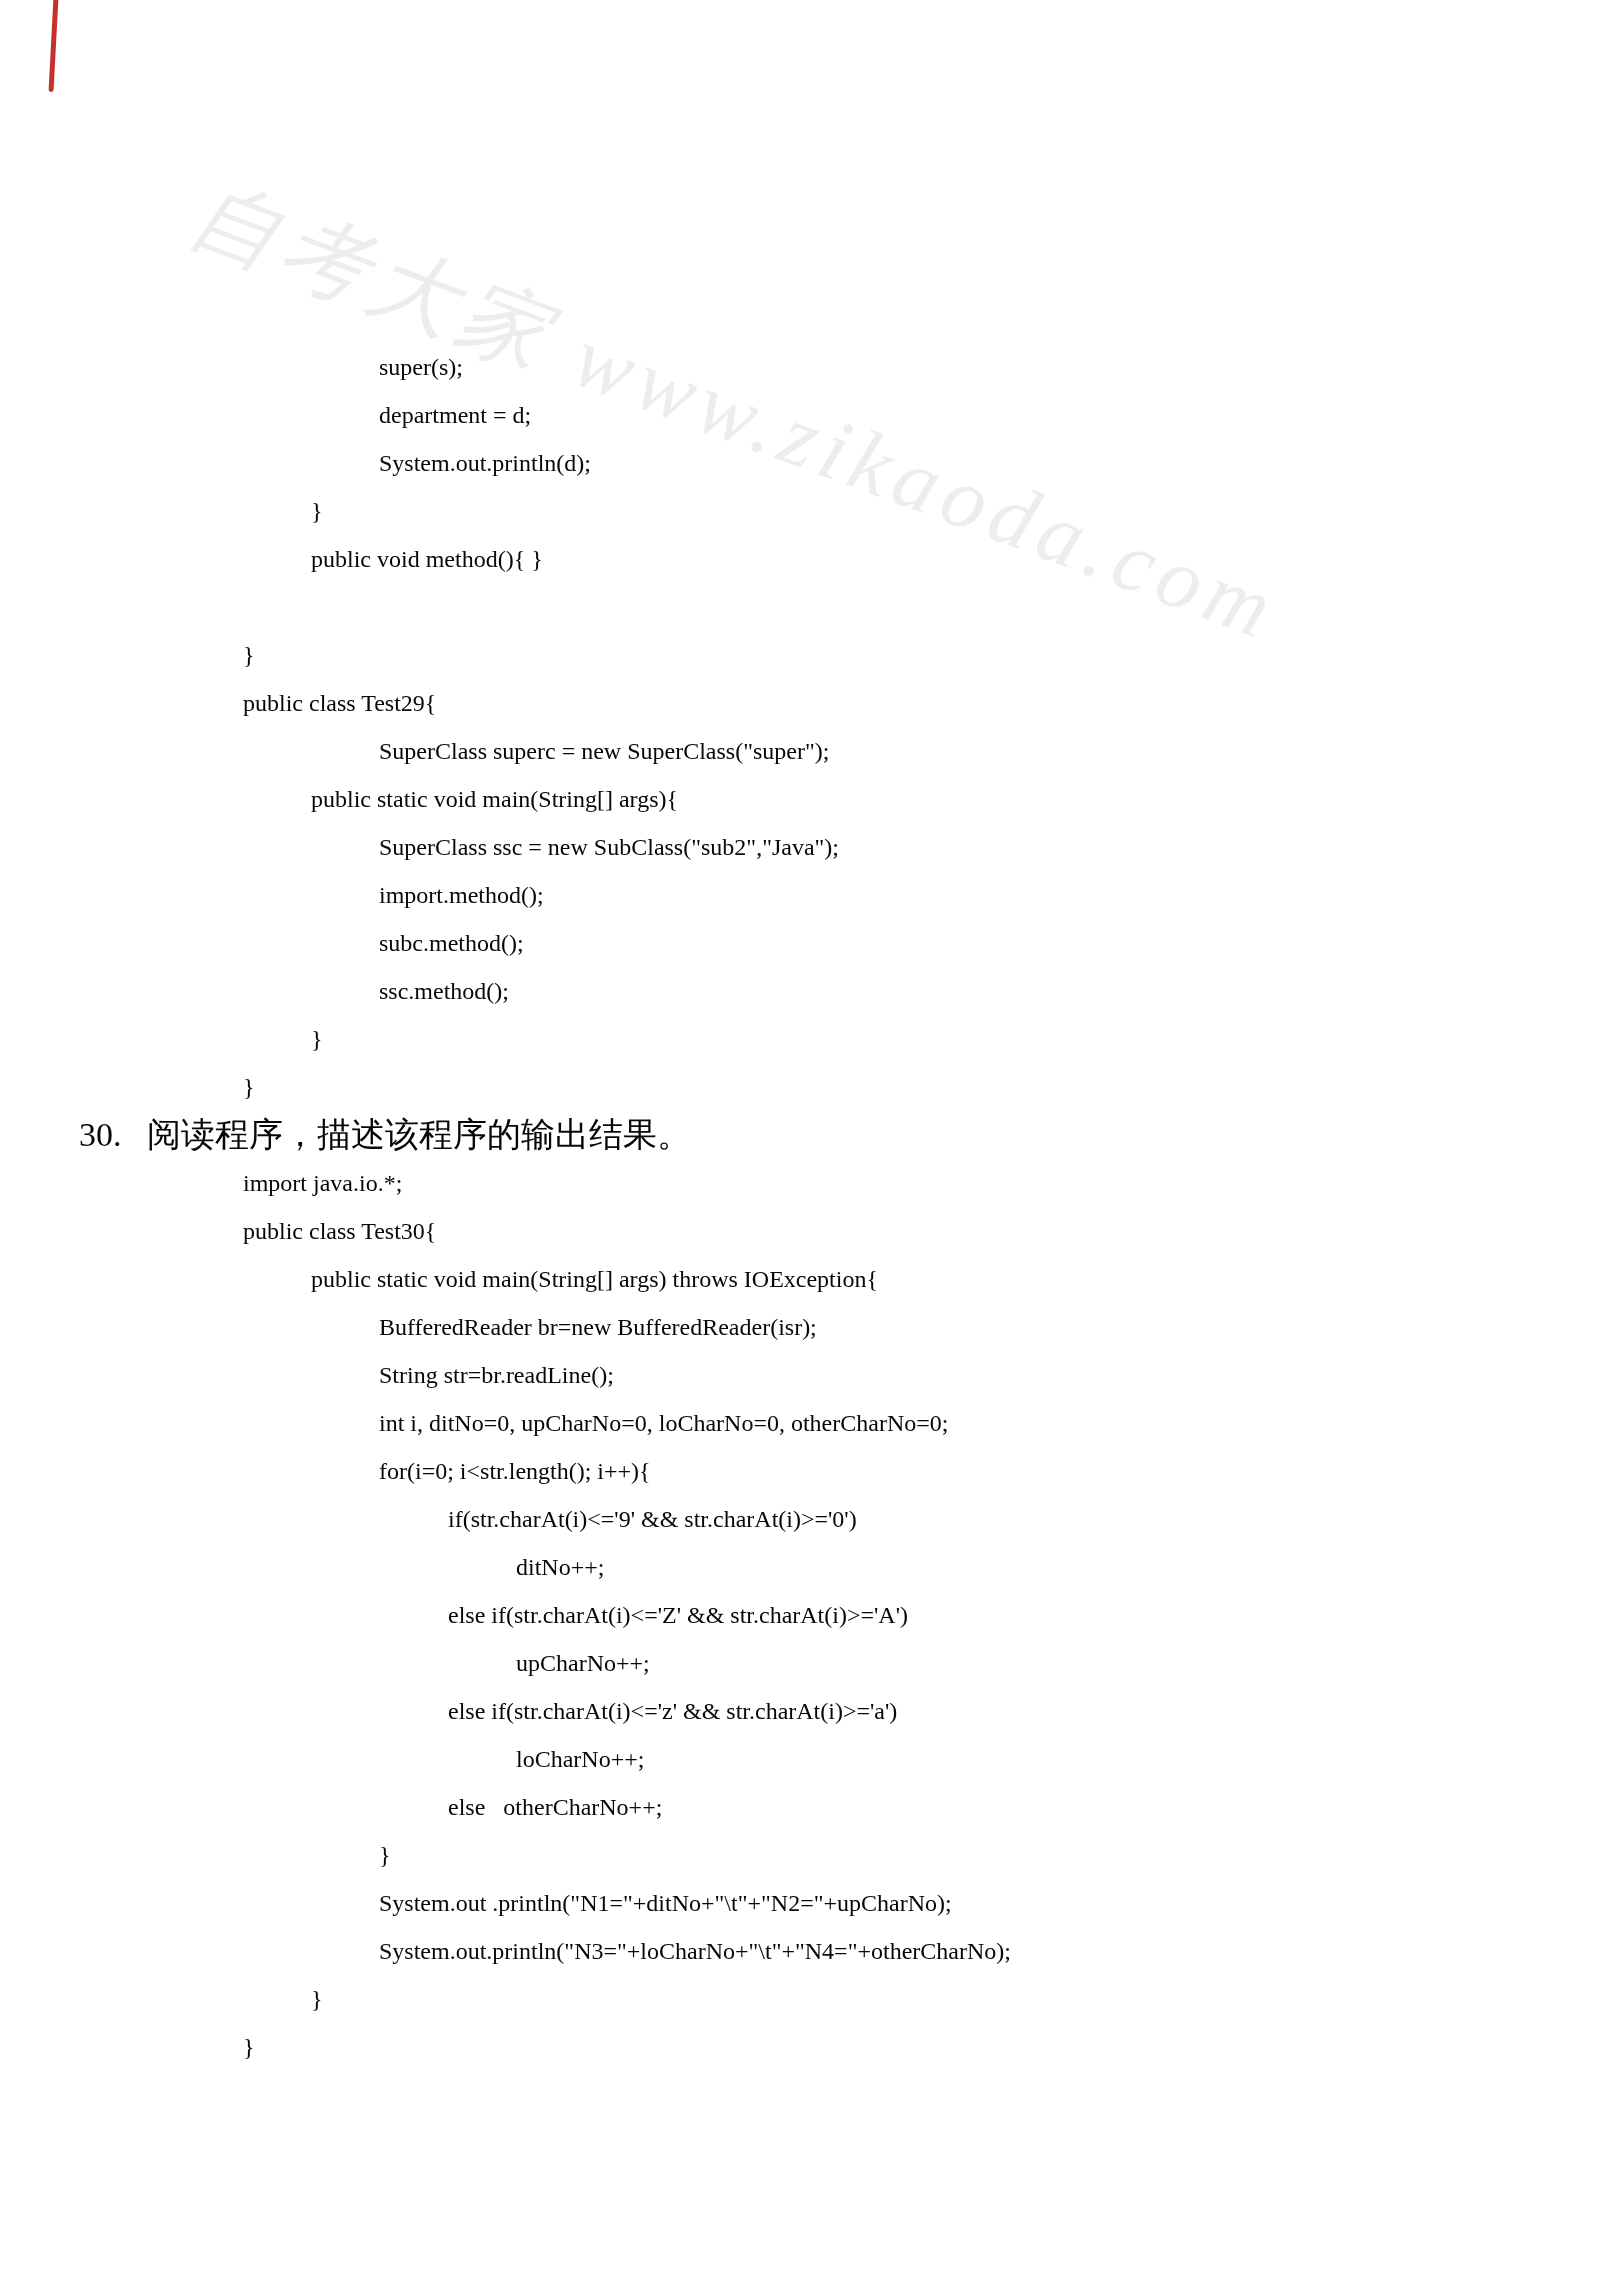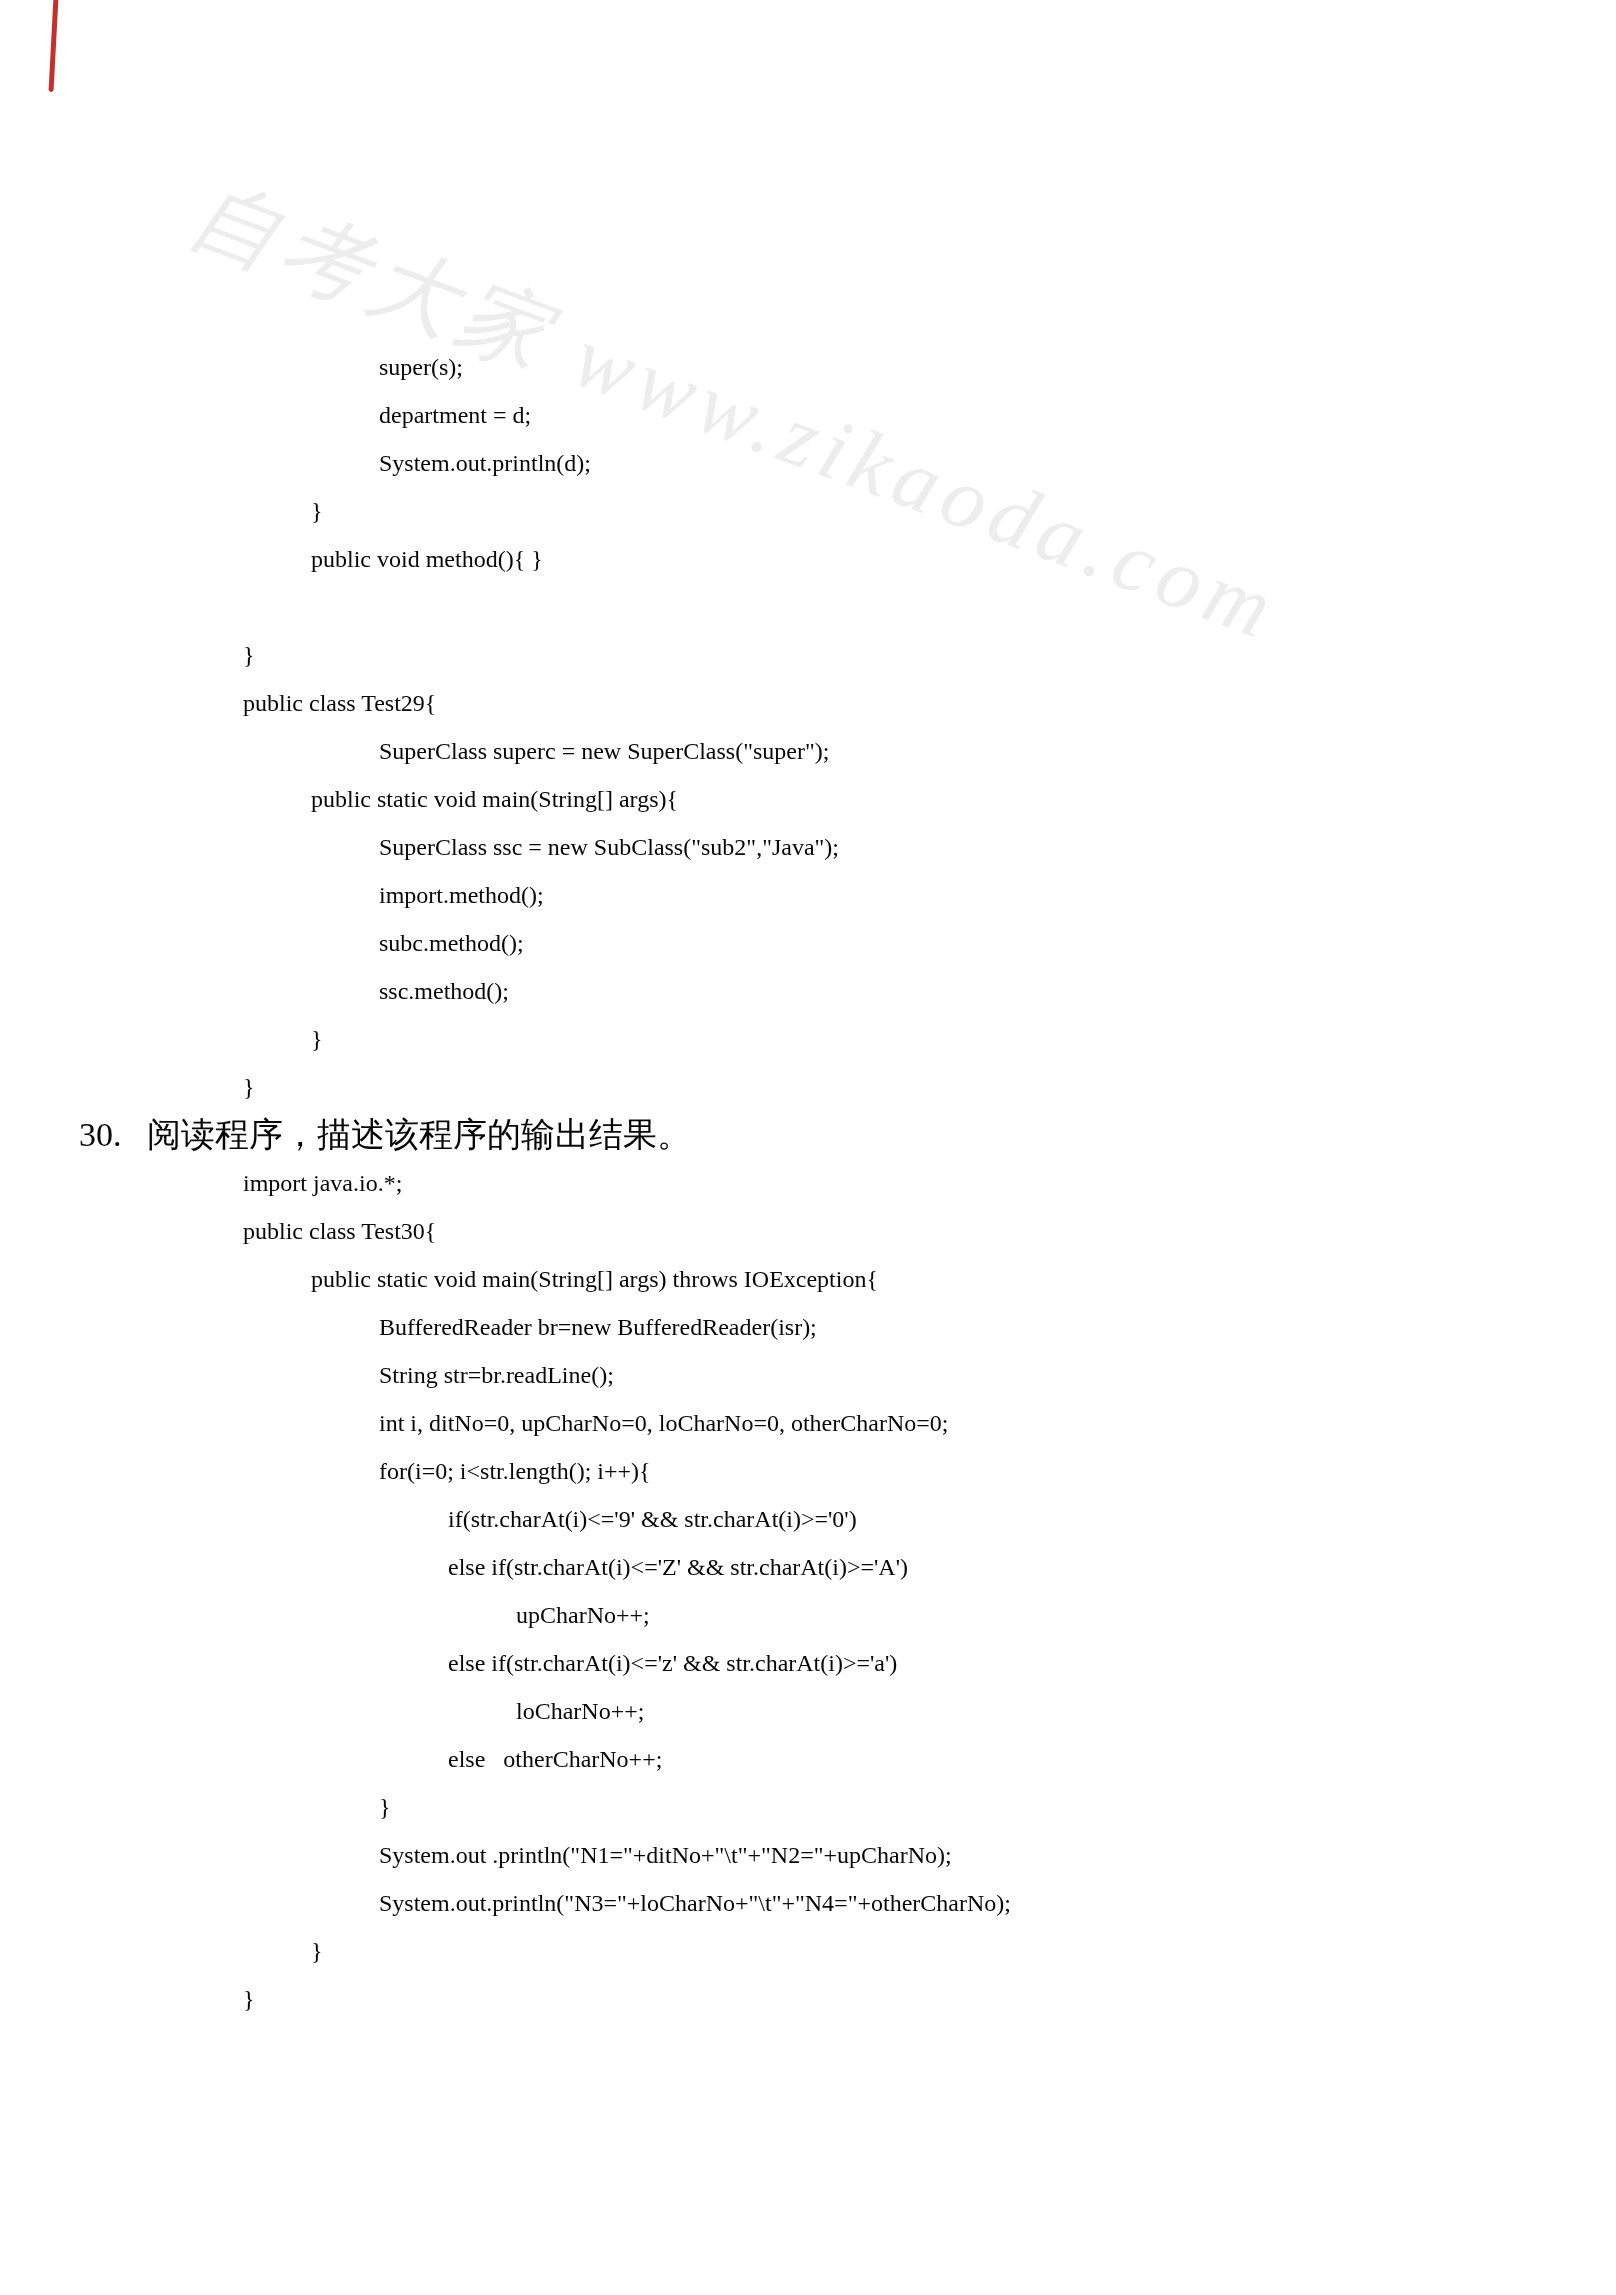--- a/index.html
+++ b/index.html
@@ -93,20 +93,21 @@
       <div class="code-line indent-0">}</div>
       <div class="code-line question-line"><span class="qnum">30.</span><span>阅读程序，描述该程序的输出结果。</span></div>
       <div class="code-line indent-0">import java.io.*;</div>
       <div class="code-line indent-0">public class Test30{</div>
       <div class="code-line indent-1">public static void main(String[] args) throws IOException{</div>
       <div class="code-line indent-2">BufferedReader br=new BufferedReader(isr);</div>
       <div class="code-line indent-2">String str=br.readLine();</div>
       <div class="code-line indent-2">int i, ditNo=0, upCharNo=0, loCharNo=0, otherCharNo=0;</div>
       <div class="code-line indent-2">for(i=0; i&lt;str.length(); i++){</div>
       <div class="code-line indent-3">if(str.charAt(i)&lt;='9' &amp;&amp; str.charAt(i)&gt;='0')</div>
+      <div class="code-line indent-4">ditNo++;</div>
       <div class="code-line indent-3">else if(str.charAt(i)&lt;='Z' &amp;&amp; str.charAt(i)&gt;='A')</div>
       <div class="code-line indent-4">upCharNo++;</div>
       <div class="code-line indent-3">else if(str.charAt(i)&lt;='z' &amp;&amp; str.charAt(i)&gt;='a')</div>
       <div class="code-line indent-4">loCharNo++;</div>
       <div class="code-line indent-3">else   otherCharNo++;</div>
       <div class="code-line indent-2">}</div>
       <div class="code-line indent-2">System.out .println("N1="+ditNo+"\t"+"N2="+upCharNo);</div>
       <div class="code-line indent-2">System.out.println("N3="+loCharNo+"\t"+"N4="+otherCharNo);</div>
       <div class="code-line indent-1">}</div>
       <div class="code-line indent-0">}</div>

